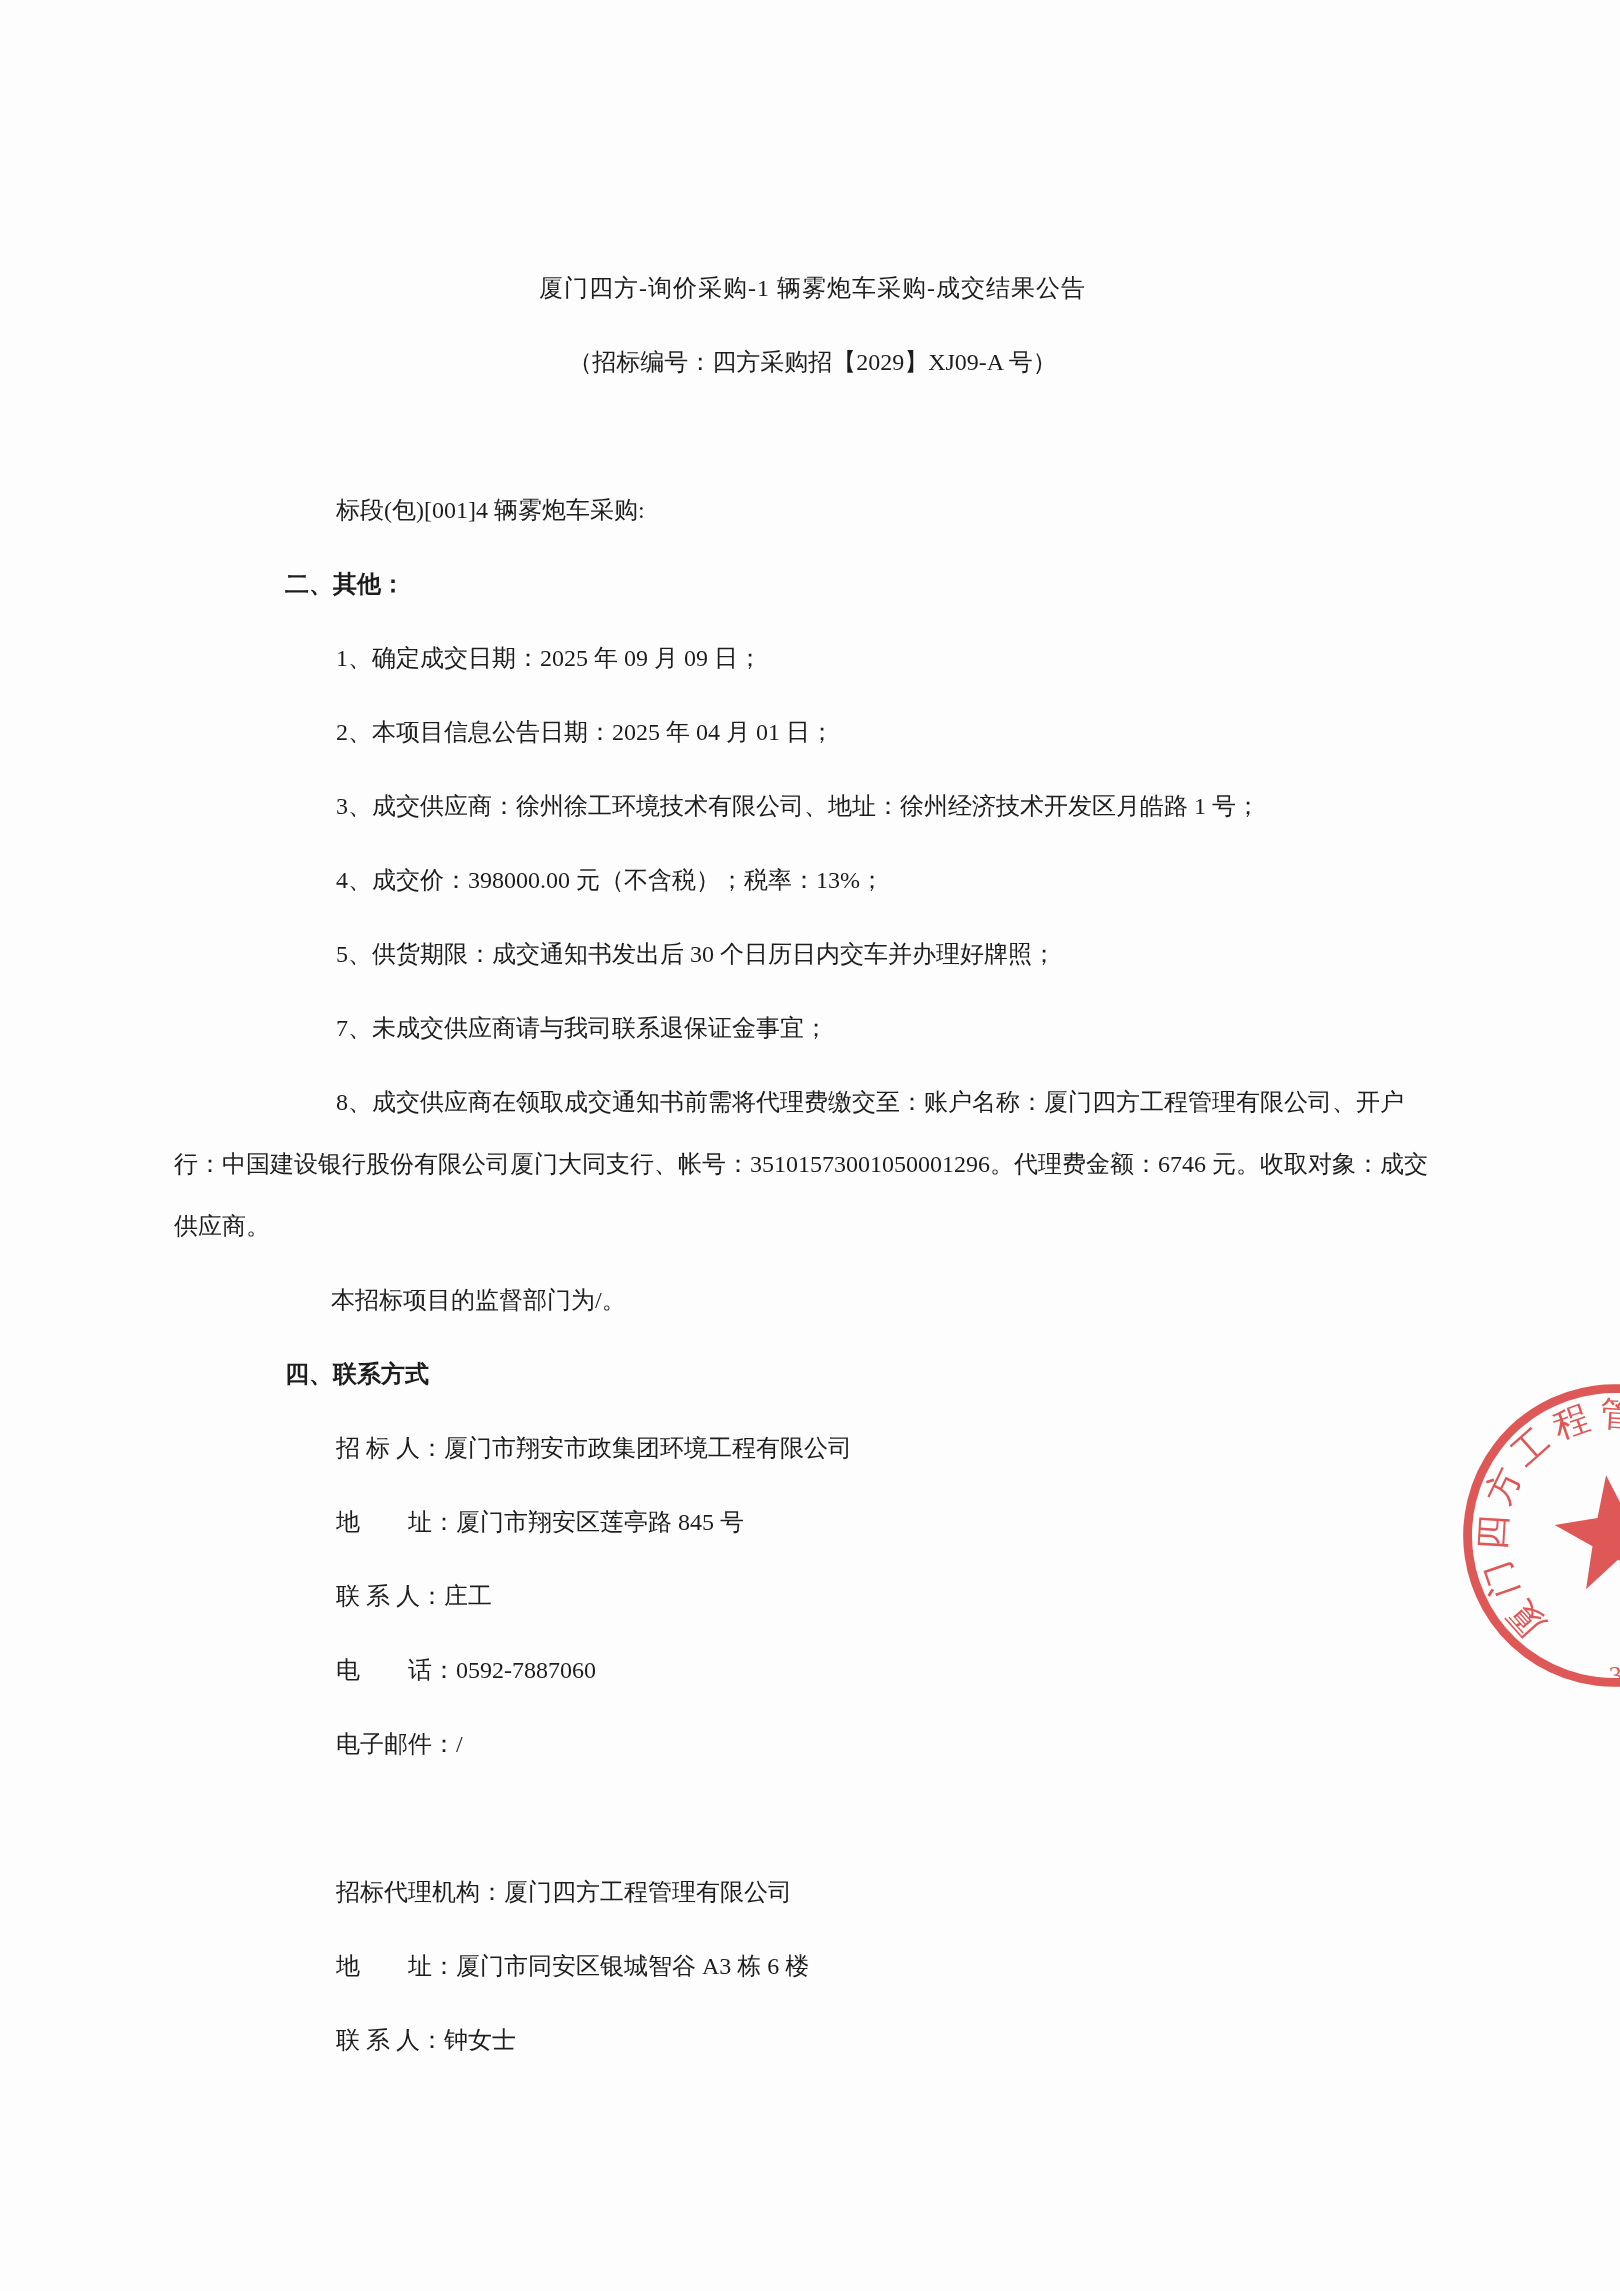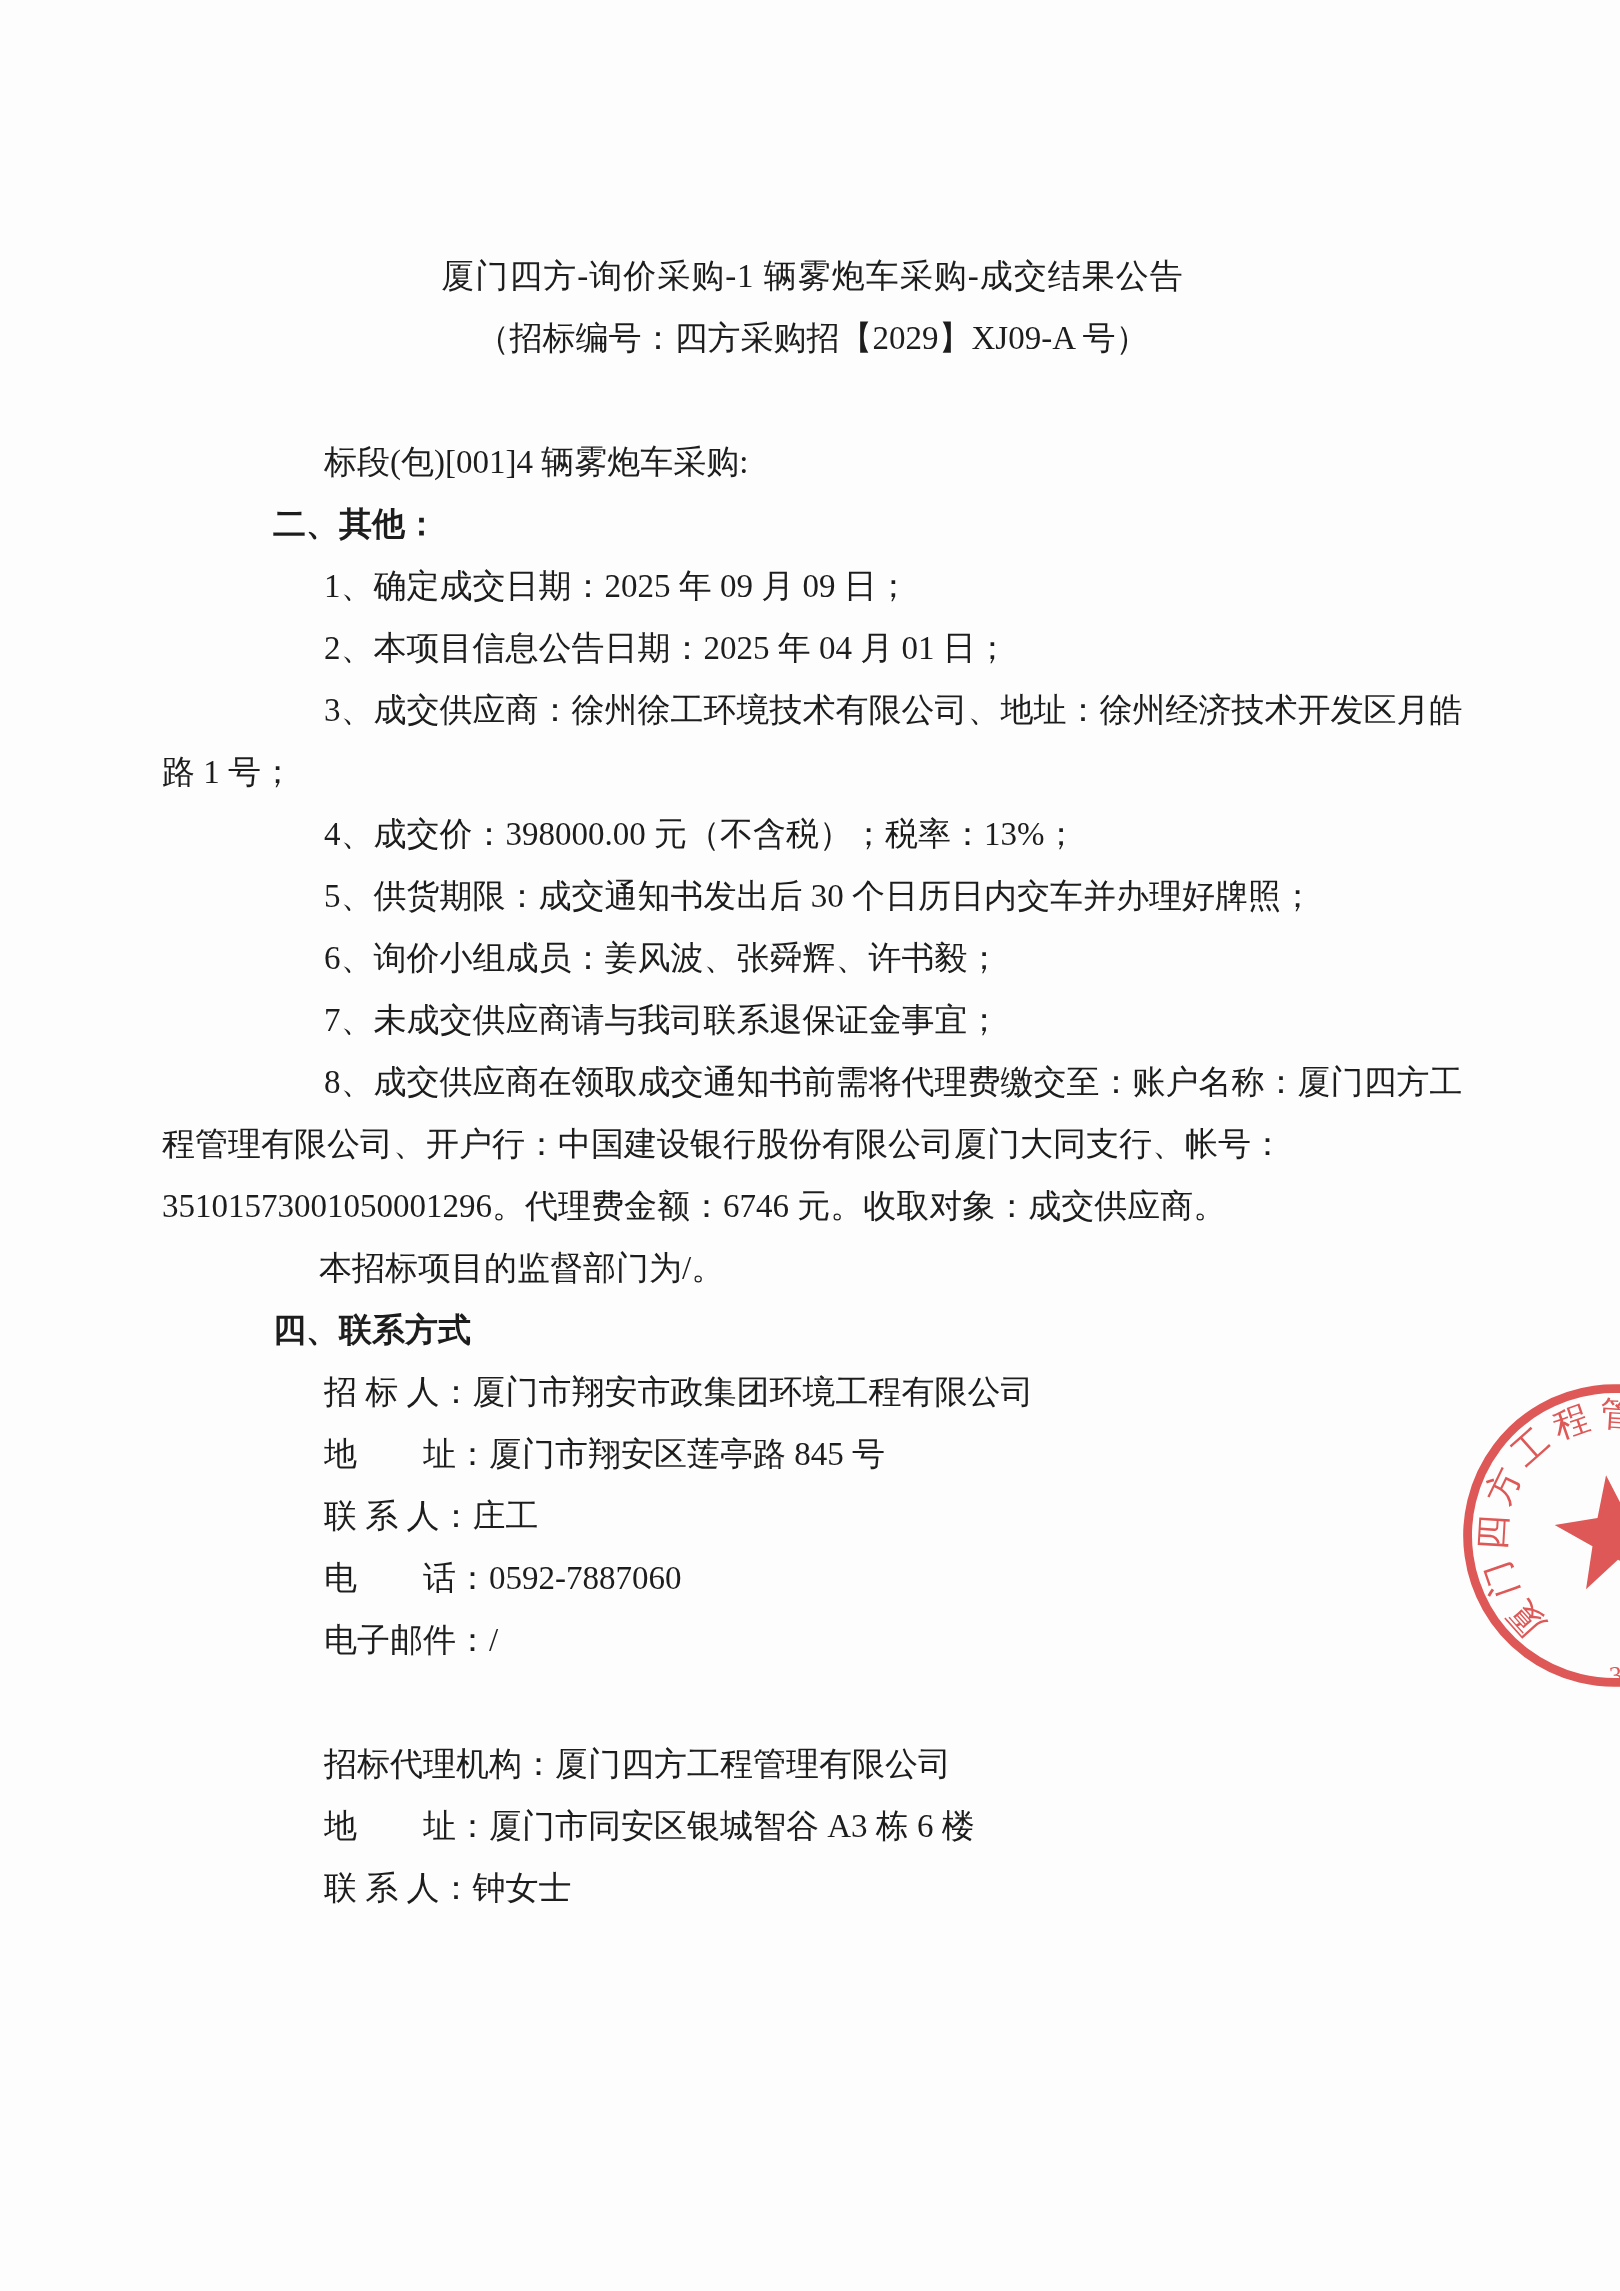--- a/index.html
+++ b/index.html
@@ -6,21 +6,21 @@
   .page {
     position:relative;
     width:1620px; height:2292px;
     margin:0 auto;
     background:#fdfdfd;
     overflow:hidden;
     font-family:"Liberation Serif","DejaVu Serif",serif;
     color:#1d1d1d;
   }
   .content { padding:245px 157px 0 162px; }
-  .content p { margin:0; line-height:62px; font-size:33px; }
+  .content p { margin:12px; line-height:62px; font-size:24px; }
   .doc-title    { text-align:center; font-size:36px; letter-spacing:1px; }
   .doc-subtitle { text-align:center; font-size:33px; }
   .blank        { height:62px; }
   .sec-heading  { font-weight:bold; font-size:35px; padding-left:111px; }
   .lot-line     { padding-left:162px; }
   .winner-line  { padding-left:206px; }
   .winner-line .price { margin-left:123px; }
   .item         { text-indent:162px; }
   .body-line    { padding-left:157px; }
   .contact-line { padding-left:162px; }
@@ -44,21 +44,20 @@
     <p class="blank"></p>
 
     <p class="lot-line">标段(包)[001]4 辆雾炮车采购:</p>
 
     <p class="sec-heading">二、其他：</p>
     <p class="item">1、确定成交日期：2025 年 09 月 09 日；</p>
     <p class="item">2、本项目信息公告日期：2025 年 04 月 01 日；</p>
     <p class="item">3、成交供应商：徐州徐工环境技术有限公司、地址：徐州经济技术开发区月皓路 1 号；</p>
     <p class="item">4、成交价：398000.00 元（不含税）；税率：13%；</p>
     <p class="item">5、供货期限：成交通知书发出后 30 个日历日内交车并办理好牌照；</p>
-    <p class="item">6、询价小组成员：姜风波、张舜辉、许书毅；</p>
     <p class="item">7、未成交供应商请与我司联系退保证金事宜；</p>
     <p class="item">8、成交供应商在领取成交通知书前需将代理费缴交至：账户名称：厦门四方工程管理有限公司、开户行：中国建设银行股份有限公司厦门大同支行、帐号：35101573001050001296。代理费金额：6746 元。收取对象：成交供应商。</p>
 
     <p class="body-line">本招标项目的监督部门为/。</p>
 
     <p class="sec-heading">四、联系方式</p>
 
     <p class="contact-line"><span>招 标 人：</span><span>厦门市翔安市政集团环境工程有限公司</span></p>
     <p class="contact-line"><span>地　　址：</span><span>厦门市翔安区莲亭路 845 号</span></p>
     <p class="contact-line"><span>联 系 人：</span><span>庄工</span></p>

